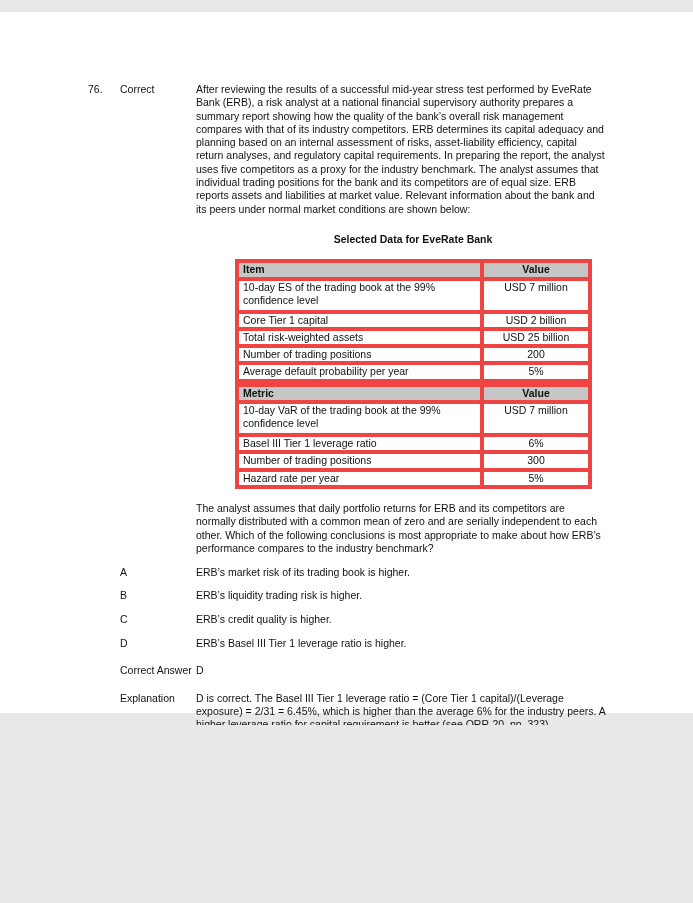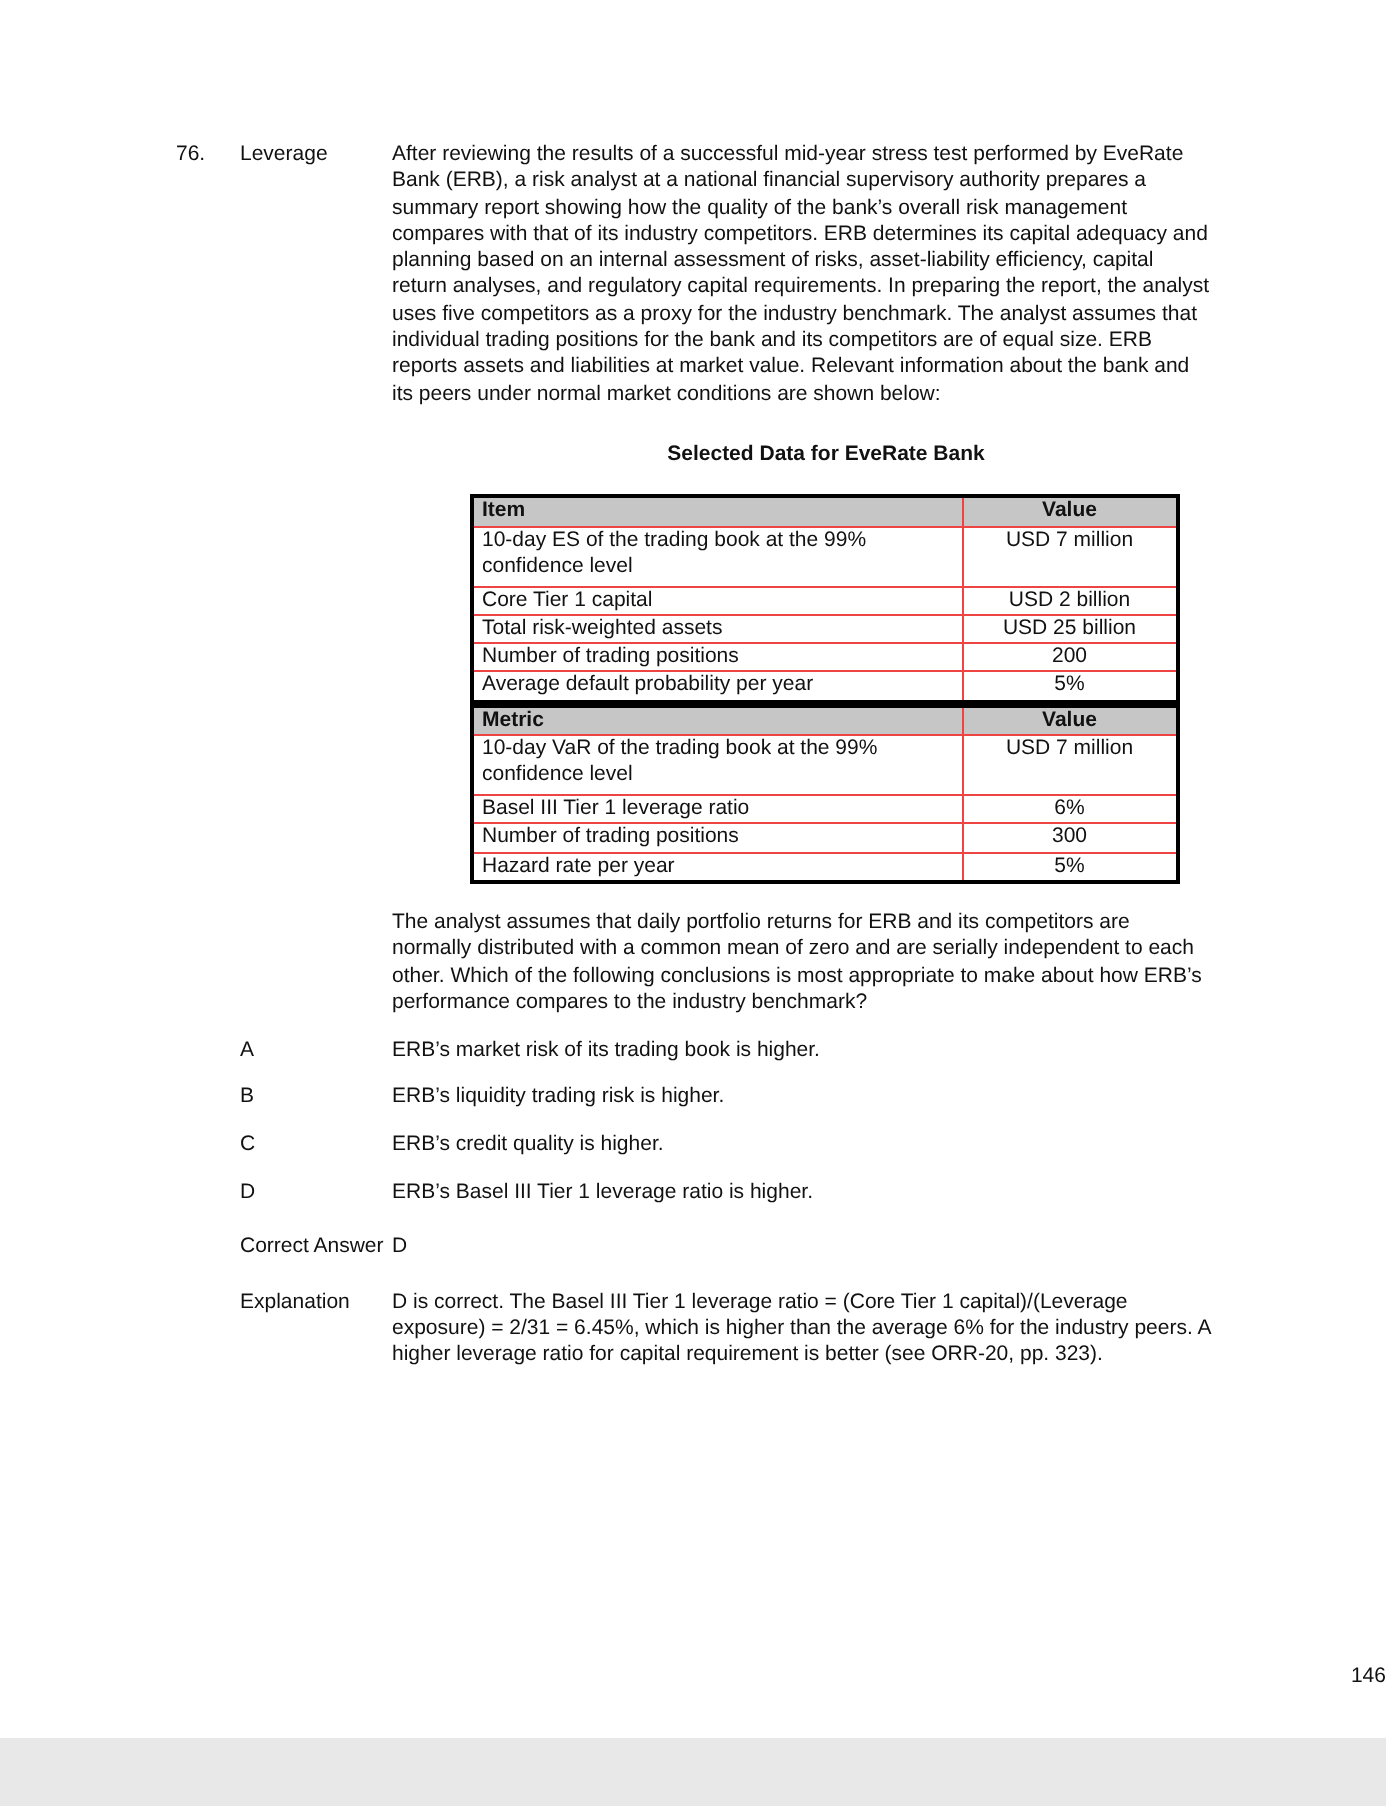--- a/index.html
+++ b/index.html
@@ -1,20 +1,20 @@
 <!DOCTYPE html>
 <html><head>
 <meta charset="utf-8">
 <style>
   html, body { margin: 0; padding: 0; background: #e8e8e8; }
   .page {
     position: relative;
     width: 693px;
-    height: 869px;
-    margin: 0 auto;
+    height: 701px;
+    margin: 12px auto;
     background: #ffffff;
     font-family: "Liberation Sans", "DejaVu Sans", sans-serif;
     font-size: 10.5px;
     line-height: 13.3px;
     color: #111111;
   }
   .content {
     position: absolute;
     top: 71px;
     left: 88px;
@@ -34,21 +34,21 @@
     margin-bottom: 13px;
   }
   table.data-table {
     border-collapse: collapse;
     width: 353px;
     margin-left: 39px;
     table-layout: fixed;
     border: 2px solid #000000;
   }
   table.data-table th, table.data-table td {
-    border: 1px solid #ef4444;
+    border: 4px solid #ef4444;
     padding: 0 4px;
     line-height: 13.3px;
     vertical-align: top;
   }
   table.data-table th {
     background: #c6c6c6;
     font-weight: bold;
     text-align: left;
   }
   table.data-table col.item-col { width: 245px; }
@@ -71,21 +71,21 @@
   }
 </style>
 </head>
 <body>
 
 <div class="page">
   <div class="content">
 
     <div class="row">
       <div class="num-col">76.</div>
-      <div class="label-col">Leverage</div>
+      <div class="label-col">Correct</div>
       <div class="body-col">After reviewing the results of a successful mid-year stress test performed by EveRate Bank (ERB), a risk analyst at a national financial supervisory authority prepares a summary report showing how the quality of the bank’s overall risk management compares with that of its industry competitors. ERB determines its capital adequacy and planning based on an internal assessment of risks, asset-liability efficiency, capital return analyses, and regulatory capital requirements. In preparing the report, the analyst uses five competitors as a proxy for the industry benchmark. The analyst assumes that individual trading positions for the bank and its competitors are of equal size. ERB reports assets and liabilities at market value. Relevant information about the bank and its peers under normal market conditions are shown below:</div>
     </div>
 
     <div class="row">
       <div class="num-col"></div>
       <div class="label-col"></div>
       <div class="body-col">
 
         <div class="table-title">Selected Data for EveRate Bank</div>
         <table class="data-table">

